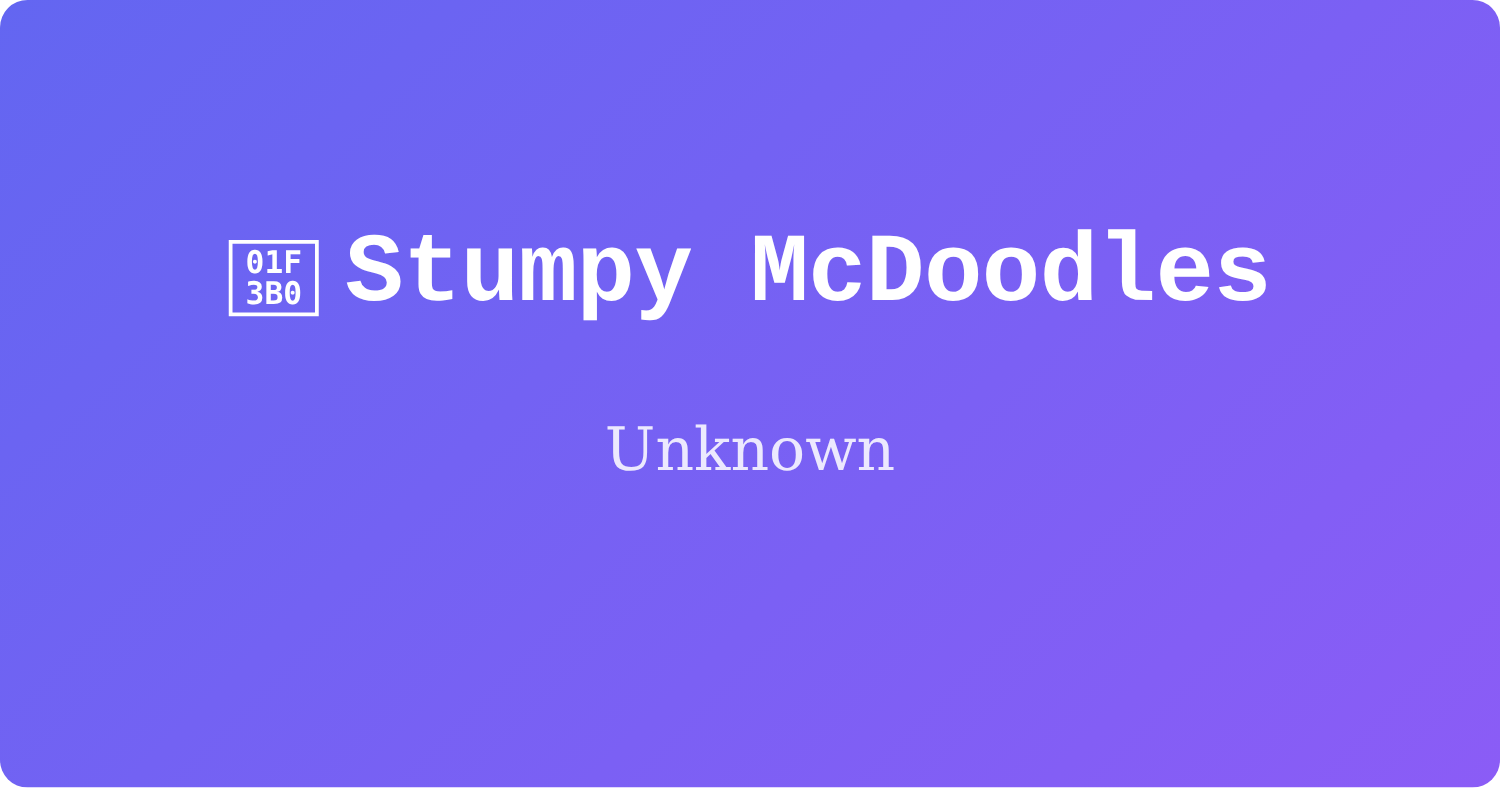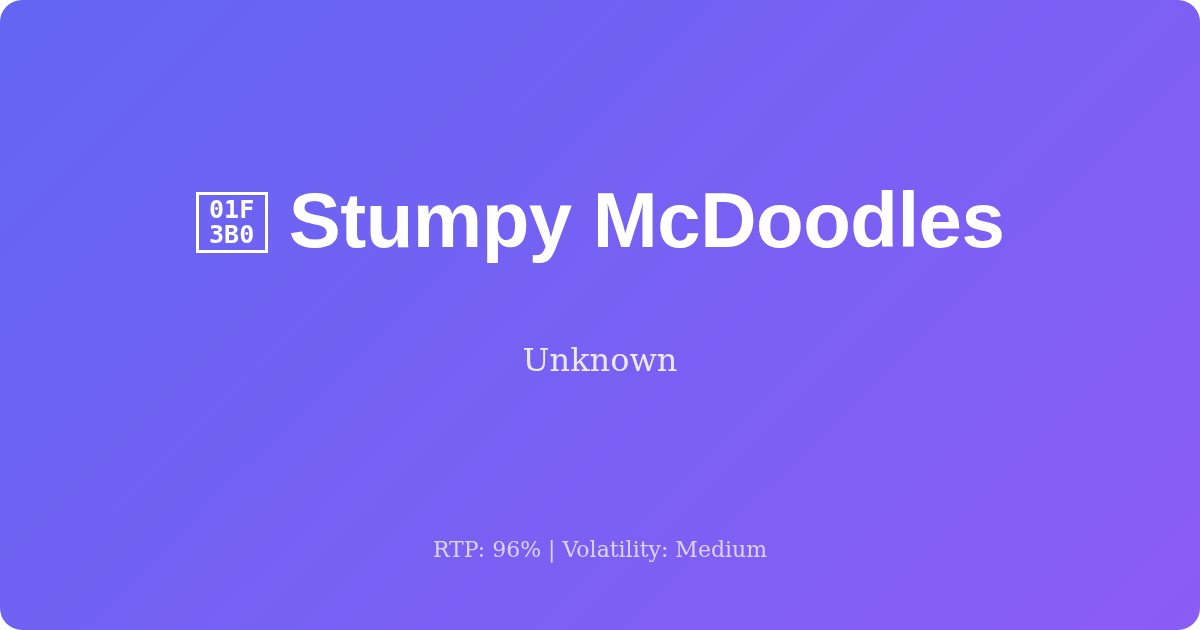--- a/index.html
+++ b/index.html
@@ -71,33 +71,33 @@
   .tofu-glyph .cp-row {
     font-family: "DejaVu Sans Mono", "Liberation Mono", monospace;
     font-size: 25px;
     line-height: 25px;
     font-weight: 700;
     color: #ffffff;
     letter-spacing: 0px;
   }
 
   .game-title {
-    font-family: Liberation Sans, sans-serif;
+    font-family: Liberation Mono, monospace;
     font-weight: 700;
     font-size: 78px;
     line-height: 92px;
     color: #ffffff;
     margin: 0;
     letter-spacing: -0.5px;
   }
 
   .game-subtitle {
     font-family: "DejaVu Serif", "Liberation Serif", serif;
     font-weight: 400;
-    font-size: 32px;
+    font-size: 48px;
     line-height: 44px;
     color: rgba(255, 255, 255, 0.86);
     margin: 0;
     margin-top: 72px;
     text-align: center;
   }
 
   
   .card-footer {
     position: absolute;
@@ -132,17 +132,14 @@
       </span>
 
       <h1 class="game-title">Stumpy McDoodles</h1>
 
     </div>
 
     <p class="game-subtitle">Unknown</p>
 
   </div>
 
-  <div class="card-footer">
-    <p class="stats-line">RTP: 96% | Volatility: Medium</p>
-  </div>
 
 </div>
 
 </body></html>

